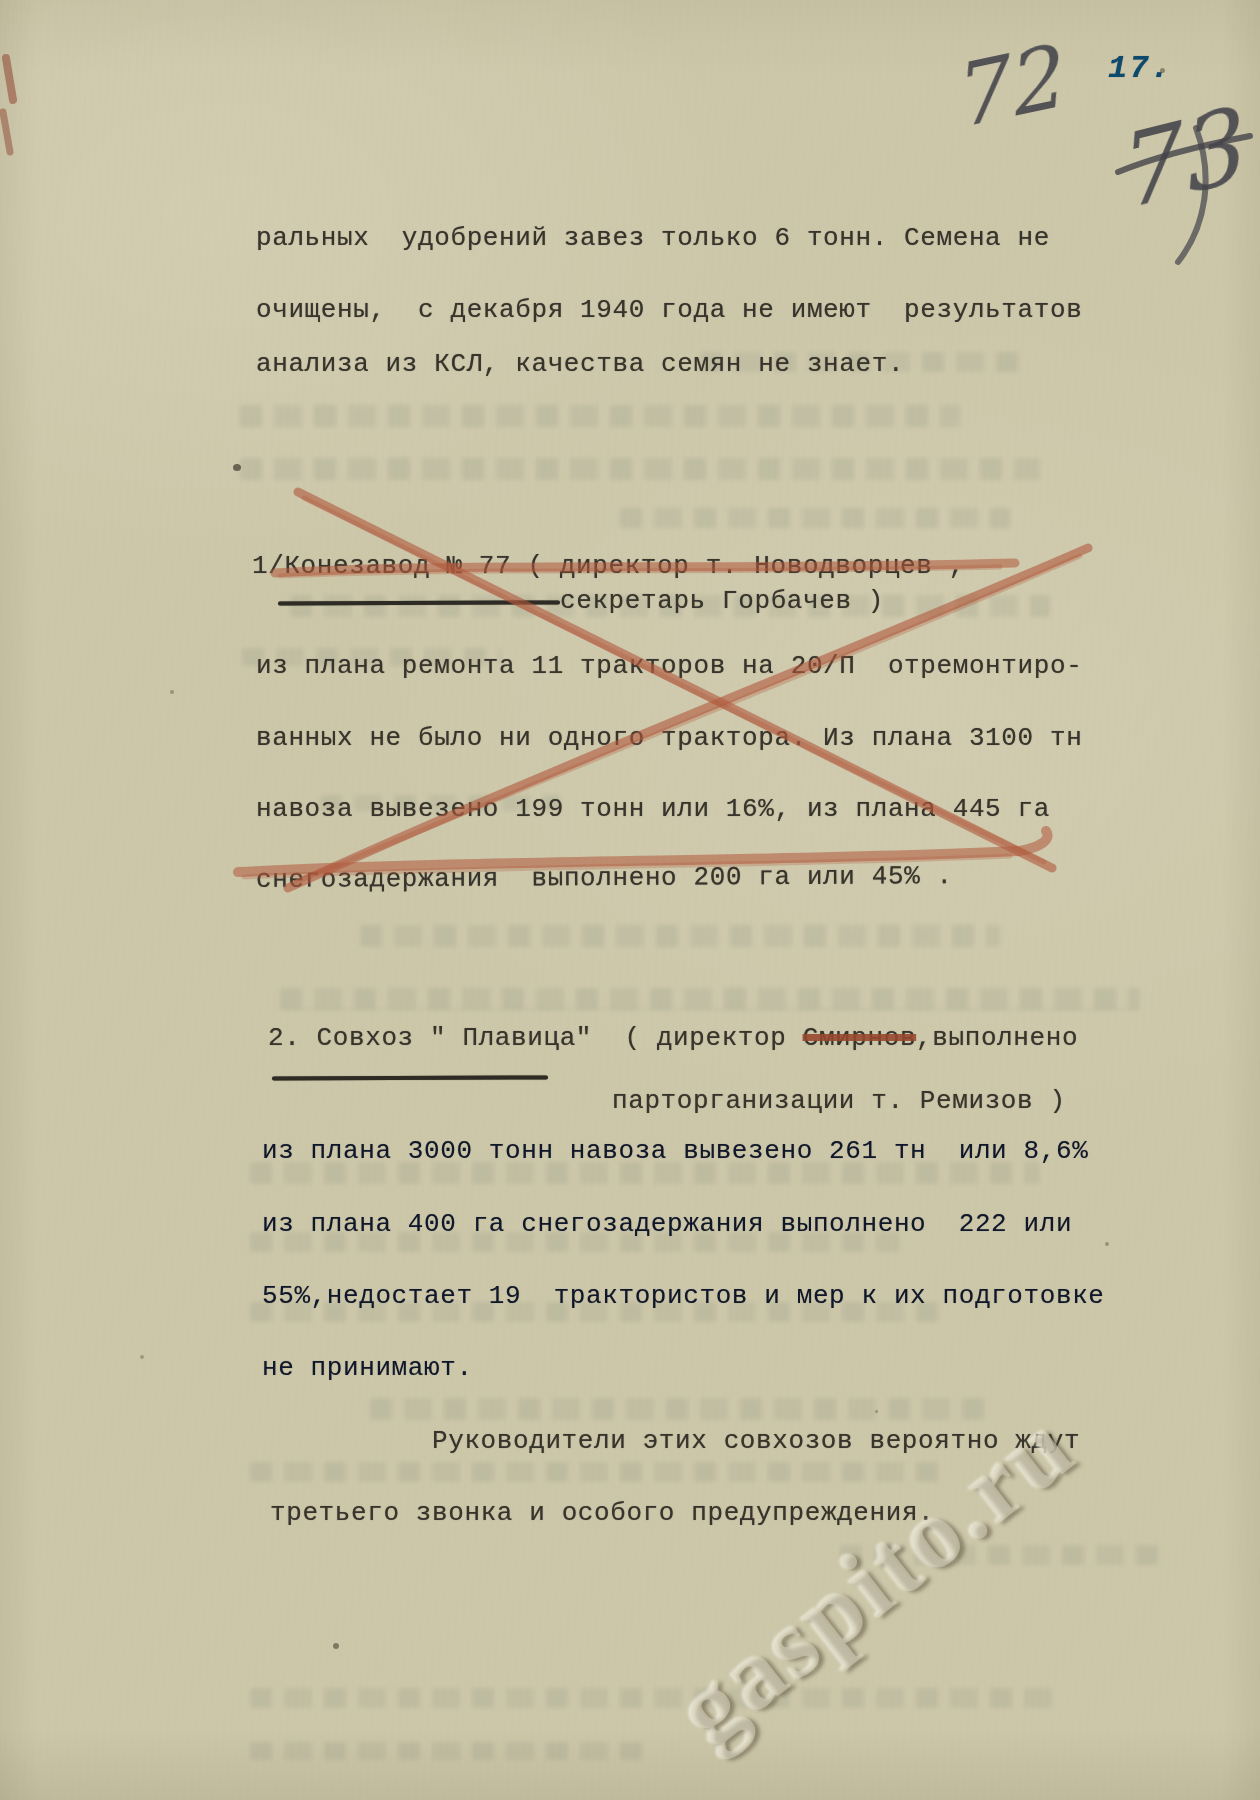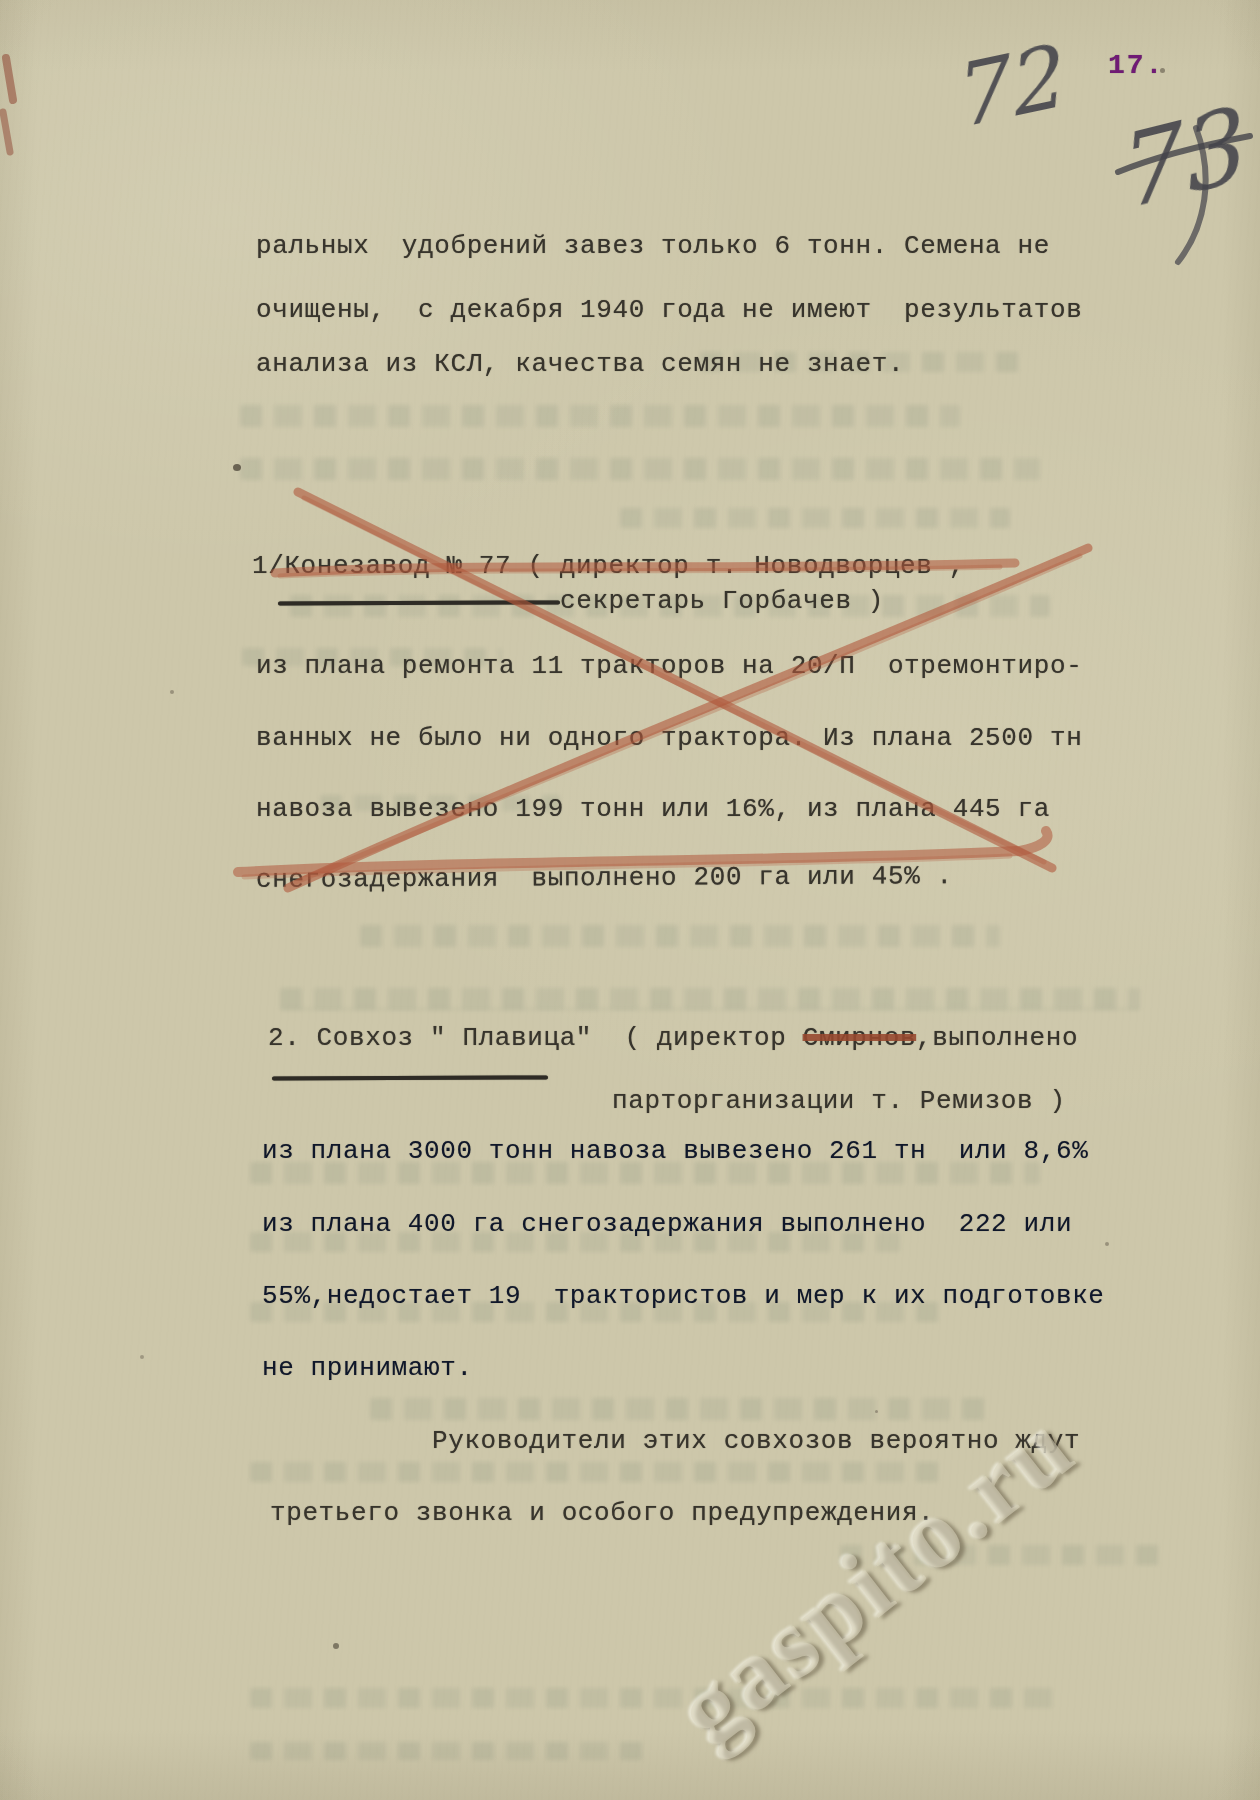--- a/index.html
+++ b/index.html
@@ -42,22 +42,22 @@
     transform:rotate(-.25deg);box-shadow:0 0 1px rgba(40,38,32,.7);
   }
   
   .hand{
     position:absolute;font-family:"DejaVu Serif","Liberation Serif",serif;
     font-style:italic;color:#43434a;filter:blur(.4px);opacity:.88;
   }
   .hand-72{font-size:86px;transform:rotate(-12deg) skewX(-6deg);}
   .hand-73{font-size:100px;transform:rotate(-14deg) skewX(-8deg);}
   .typed-pageno{
-    position:absolute;font-size:28px;font-weight:bold;letter-spacing:2px;
-    color:#701a75;text-shadow:0 0 1px rgba(50,50,50,.6);
+    position:absolute;font-size:32px;font-weight:bold;letter-spacing:2px;
+    color:#0c4a6e;text-shadow:0 0 1px rgba(50,50,50,.6);font-style:italic;
   }
   
   .bleed{
     position:absolute;display:block;border-radius:3px;
     background:repeating-linear-gradient(90deg,
       rgba(104,122,104,.34) 0 22px, rgba(104,122,104,0) 22px 34px,
       rgba(104,122,104,.28) 34px 62px, rgba(104,122,104,0) 62px 74px);
     filter:blur(2.2px);opacity:.42;
   }
   .speck{position:absolute;display:block;border-radius:50%;background:#4a4236;opacity:.75;}
@@ -100,29 +100,29 @@
 <i class="speck" style="left:333px;top:1643px;width:6px;height:6px;opacity:.6;"></i>
 <i class="speck" style="left:170px;top:690px;width:4px;height:4px;opacity:.4;"></i>
 <i class="speck" style="left:1105px;top:1242px;width:4px;height:4px;opacity:.4;"></i>
 <i class="speck" style="left:875px;top:1410px;width:3px;height:3px;opacity:.4;"></i>
 <i class="speck" style="left:140px;top:1355px;width:4px;height:4px;opacity:.35;"></i>
 
 <div class="typed-pageno" style="left:1108px;top:50px;">17.</div>
 <div class="hand hand-72" style="left:958px;top:36px;">72</div>
 <div class="hand hand-73" style="left:1122px;top:100px;">73</div>
 
-<div class="tl" style="left:256px;top:230px;">ральных  удобрений завез только 6 тонн. Семена не</div>
+<div class="tl" style="left:256px;top:222px;">ральных  удобрений завез только 6 тонн. Семена не</div>
 <div class="tl" style="left:256px;top:294px;text-align:center;">очищены,  с декабря 1940 года не имеют  результатов</div>
 <div class="tl" style="left:256px;top:348px;">анализа из КСЛ, качества семян не знает.</div>
 
 <div class="tl" style="left:252px;top:550px;">1/Конезавод № 77 ( директор т. Новодворцев ,</div>
 <div class="underline" style="left:278px;top:601px;width:282px;"></div>
 <div class="tl" style="left:560px;top:585px;">секретарь Горбачев )</div>
 <div class="tl" style="left:256px;top:650px;">из плана ремонта 11 тракторов на 20/П  отремонтиро-</div>
-<div class="tl" style="left:256px;top:722px;">ванных не было ни одного трактора. Из плана 2500 тн</div>
+<div class="tl" style="left:256px;top:722px;">ванных не было ни одного трактора. Из плана 3100 тн</div>
 <div class="tl" style="left:256px;top:793px;">навоза вывезено 199 тонн или 16%, из плана 445 га</div>
 <div class="tl" style="left:256px;top:862px;transform:rotate(-.3deg);">снегозадержания  выполнено 200 га или 45% .</div>
 
 <div class="tl" style="left:268px;top:1022px;"><span>2. Совхоз " Плавица"  ( директор </span><span class="struck-name">Смирнов</span><span>,выполнено</span></div>
 <div class="underline" style="left:272px;top:1076px;width:276px;"></div>
 <div class="tl" style="left:612px;top:1085px;">парторганизации т. Ремизов )</div>
 <div class="tl faded" style="left:262px;top:1135px;">из плана 3000 тонн навоза вывезено 261 тн  или 8,6%</div>
 <div class="tl faded" style="left:262px;top:1208px;">из плана 400 га снегозадержания выполнено  222 или</div>
 <div class="tl faded" style="left:262px;top:1280px;">55%,недостает 19  трактористов и мер к их подготовке</div>
 <div class="tl faded" style="left:262px;top:1352px;">не принимают.</div>

